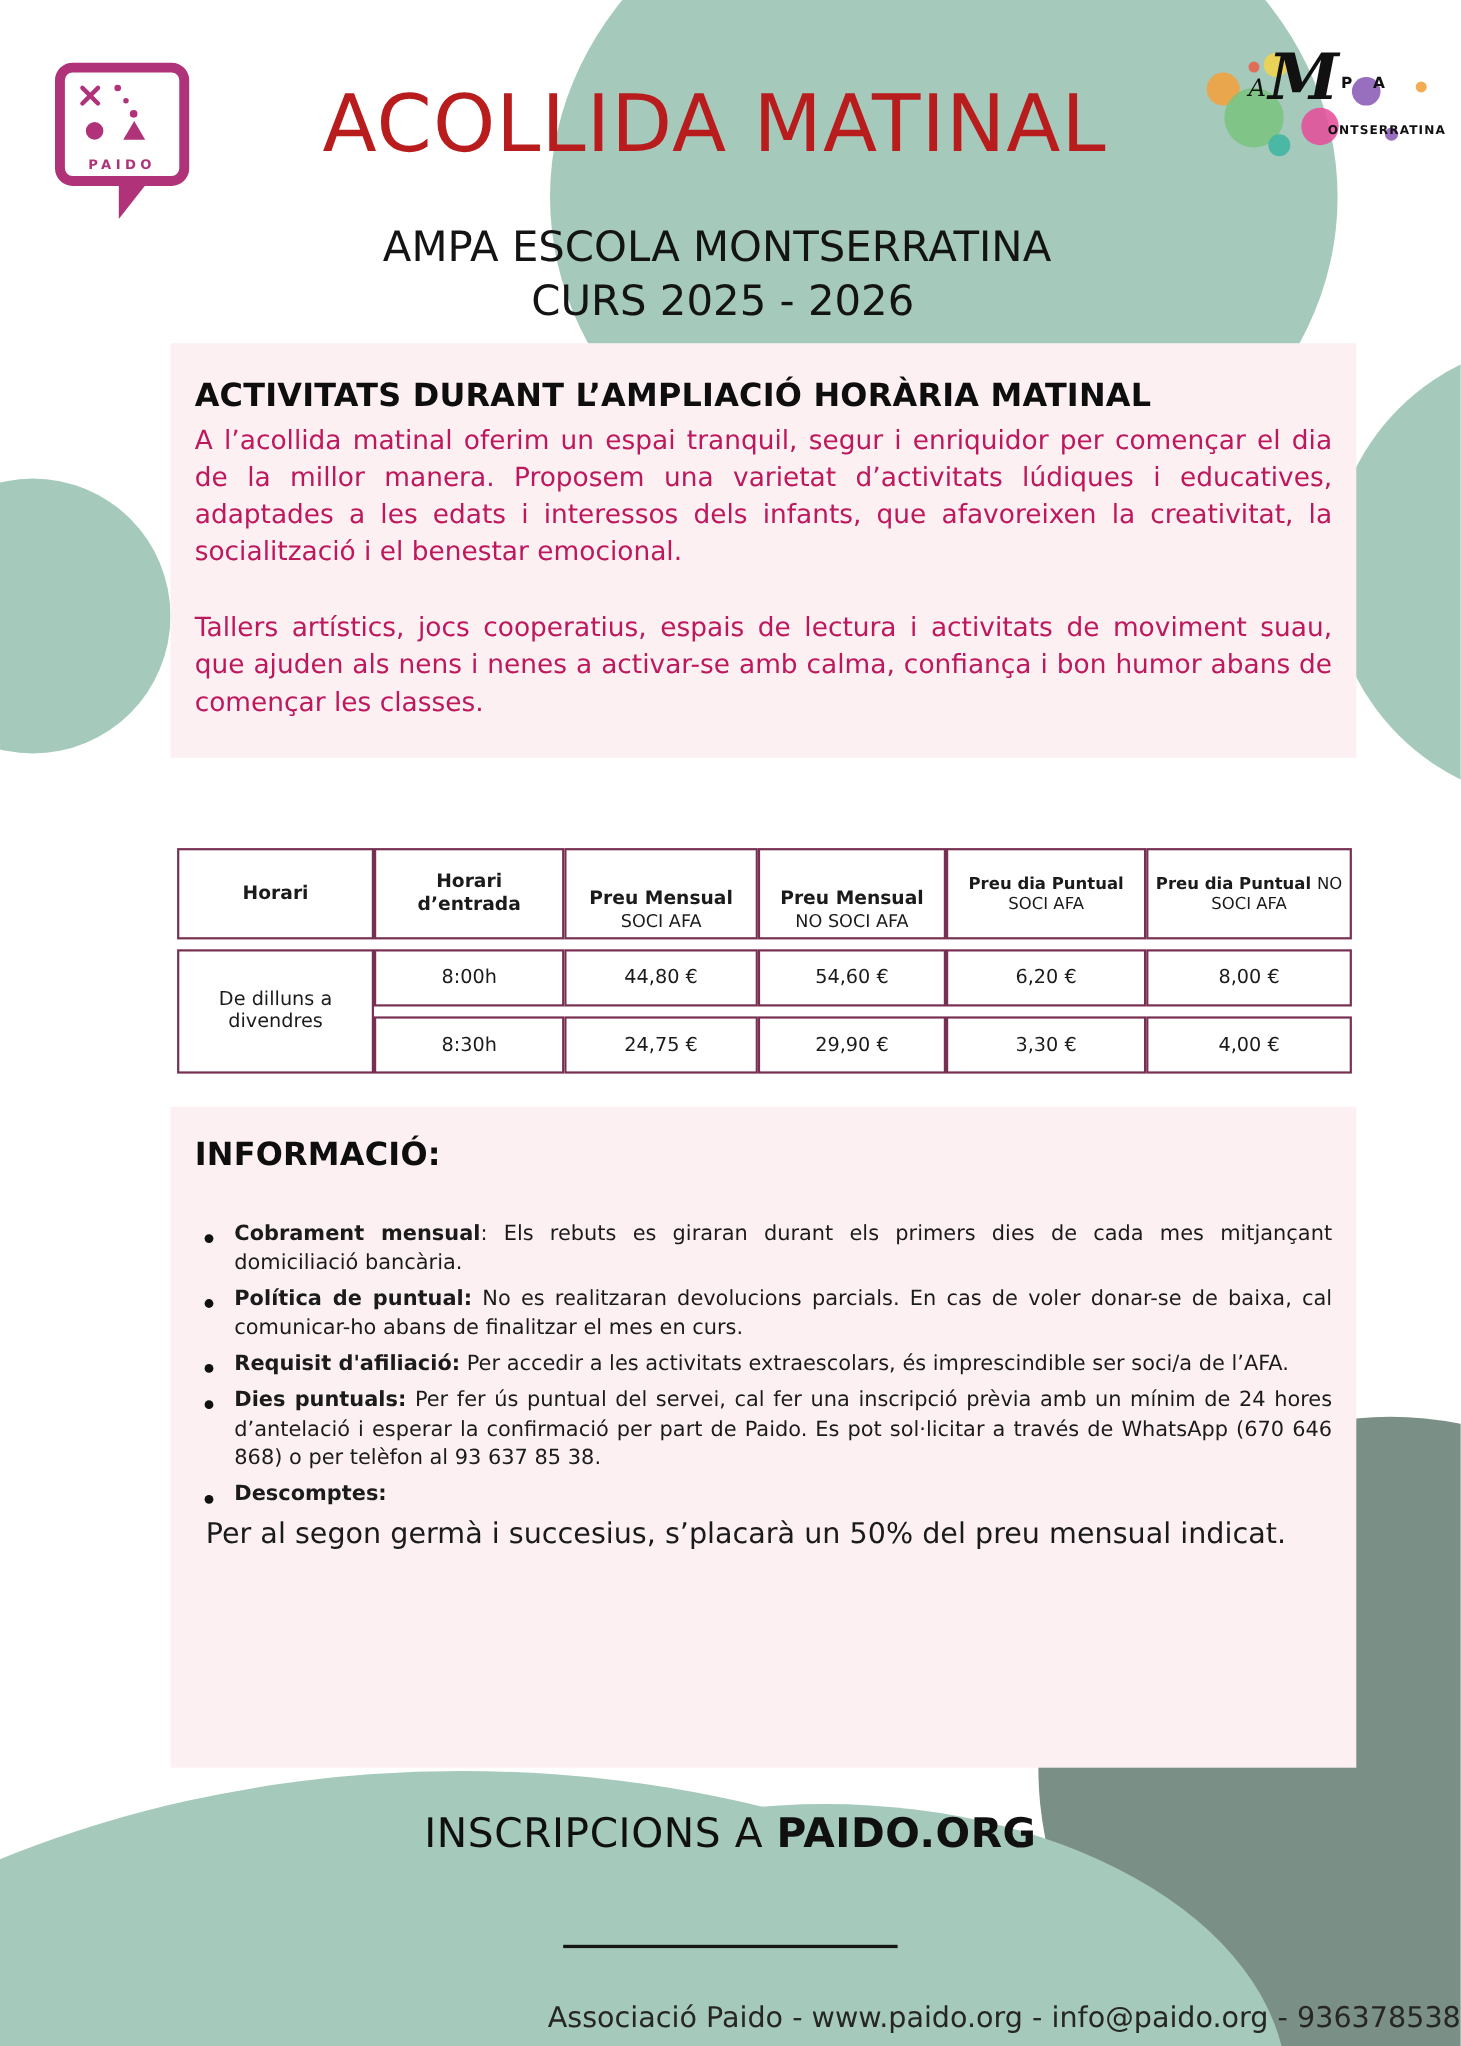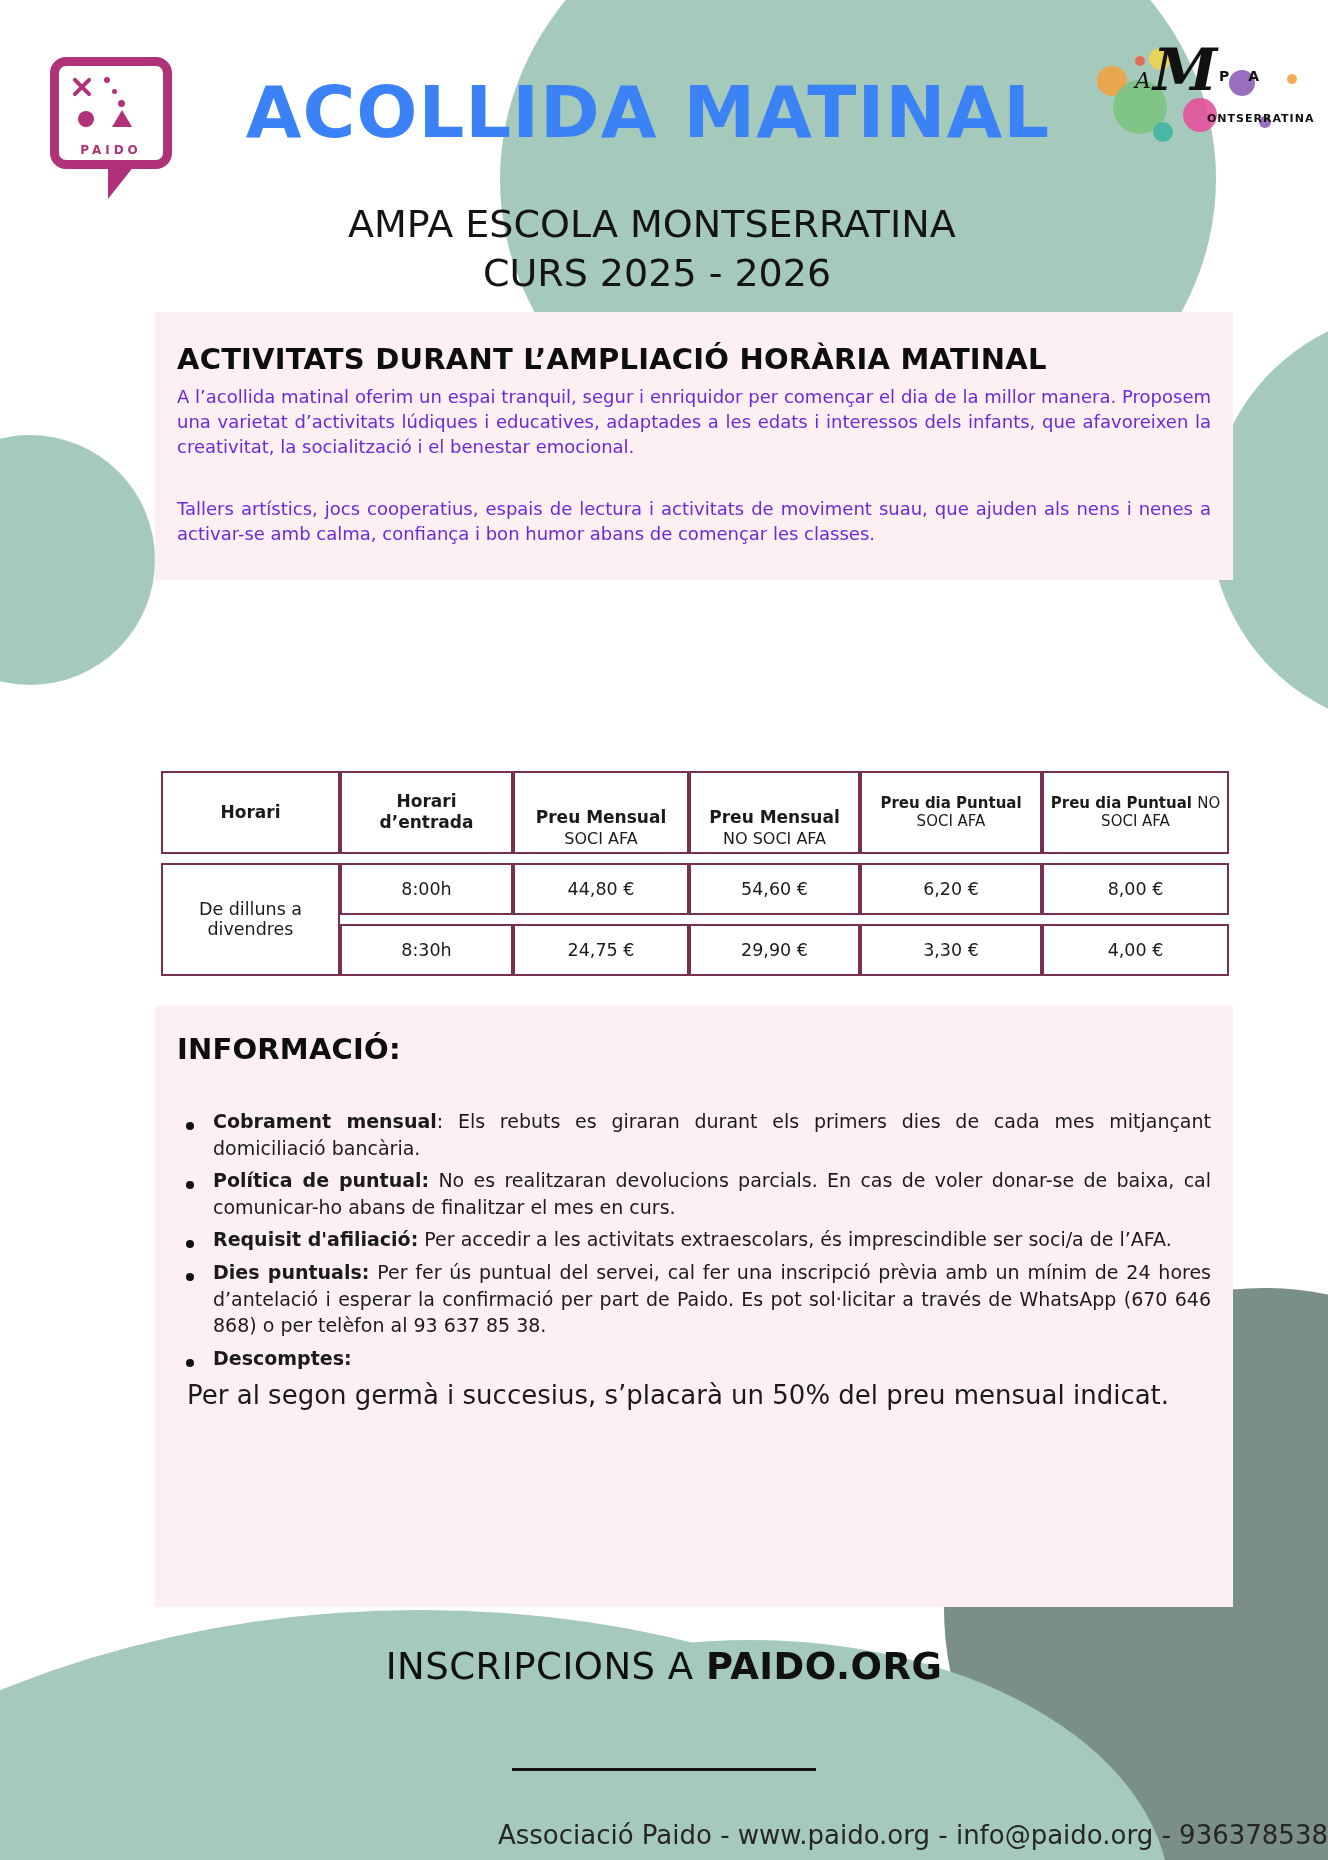--- a/index.html
+++ b/index.html
@@ -33,43 +33,43 @@
   .pg-bar2 { left:30px; top:18px; width:4px; height:24px; transform:rotate(-45deg); border-radius:2px; }
   .pg-dot1 { left:54px; top:20px; width:6px; height:6px; border-radius:50%; }
   .pg-dot2 { left:62px; top:32px; width:5px; height:5px; border-radius:50%; }
   .pg-circle { left:28px; top:54px; width:16px; height:16px; border-radius:50%; }
   .pg-tri { left:62px; top:53px; width:0; height:0; background:transparent;
             border-left:10px solid transparent; border-right:10px solid transparent;
             border-bottom:17px solid var(--magenta,#b03279); }
   .pg-tridot { left:68px; top:43px; width:7px; height:7px; border-radius:50%; }
 
   .doc-title { position:absolute; top:76px; left:50%; transform:translateX(-52%);
-               font-size:72px; font-weight:700; letter-spacing:1px; white-space:nowrap;
-               color:#3b82f6; line-height:1; }
+               font-size:72px; font-weight:400; letter-spacing:1px; white-space:nowrap;
+               color:#b91c1c; line-height:1; }
   .subtitle  { position:absolute; left:50%; transform:translateX(-52%); font-size:38px;
                white-space:nowrap; color:#141414; line-height:1; }
   .subtitle1 { top:205px; } .subtitle2 { top:254px; }
 
   .ampa-logo { position:absolute; left:1095px; top:44px; width:230px; height:135px; }
   .ab { position:absolute; border-radius:50%; opacity:.88; }
   .ampa-a    { position:absolute; left:40px;  top:24px; font-size:22px; font-style:italic;
                font-family:"DejaVu Serif",serif; color:#111; }
   .ampa-m    { position:absolute; left:58px;  top:-8px; font-size:58px; font-style:italic;
                font-weight:bold; font-family:"DejaVu Serif",serif; color:#111; }
   .ampa-pa   { position:absolute; left:124px; top:24px; font-size:14px; font-weight:bold;
                letter-spacing:7px; color:#111; }
   .ampa-rest { position:absolute; left:112px; top:68px; font-size:11px; font-weight:bold;
                letter-spacing:1px; color:#111; }
 
   
   .panel { position:absolute; left:155px; width:1078px; background:var(--pink,#fcf0f3); }
   .panel-intro { top:312px; padding:30px 22px 34px; }
   .panel-info  { top:1006px; min-height:601px; padding:26px 22px 24px; }
   .panel h2 { font-size:29px; font-weight:bold; color:#0e0e0e; letter-spacing:.2px; }
-  .panel-intro p { font-size:18px; line-height:1.4; text-align:justify; color:#6d28d9; }
+  .panel-intro p { font-size:24px; line-height:1.4; text-align:justify; color:#be185d; }
   .p1 { margin-top:8px; } .p2 { margin-top:36px; }
 
   
   .price-table { position:absolute; left:161px; top:762px; width:1068px;
                  border-collapse:separate; border-spacing:0 9px; table-layout:fixed; }
   .price-table th, .price-table td { border:2px solid var(--table_border,#773052);
                  background:#fff; text-align:center; vertical-align:middle; padding:2px 5px; }
   .price-table th { height:56px; font-size:17px; font-weight:bold; line-height:1.25; }
   .price-table th .n { font-weight:normal; font-size:16px; }
   .price-table th.small { font-size:15px; }

